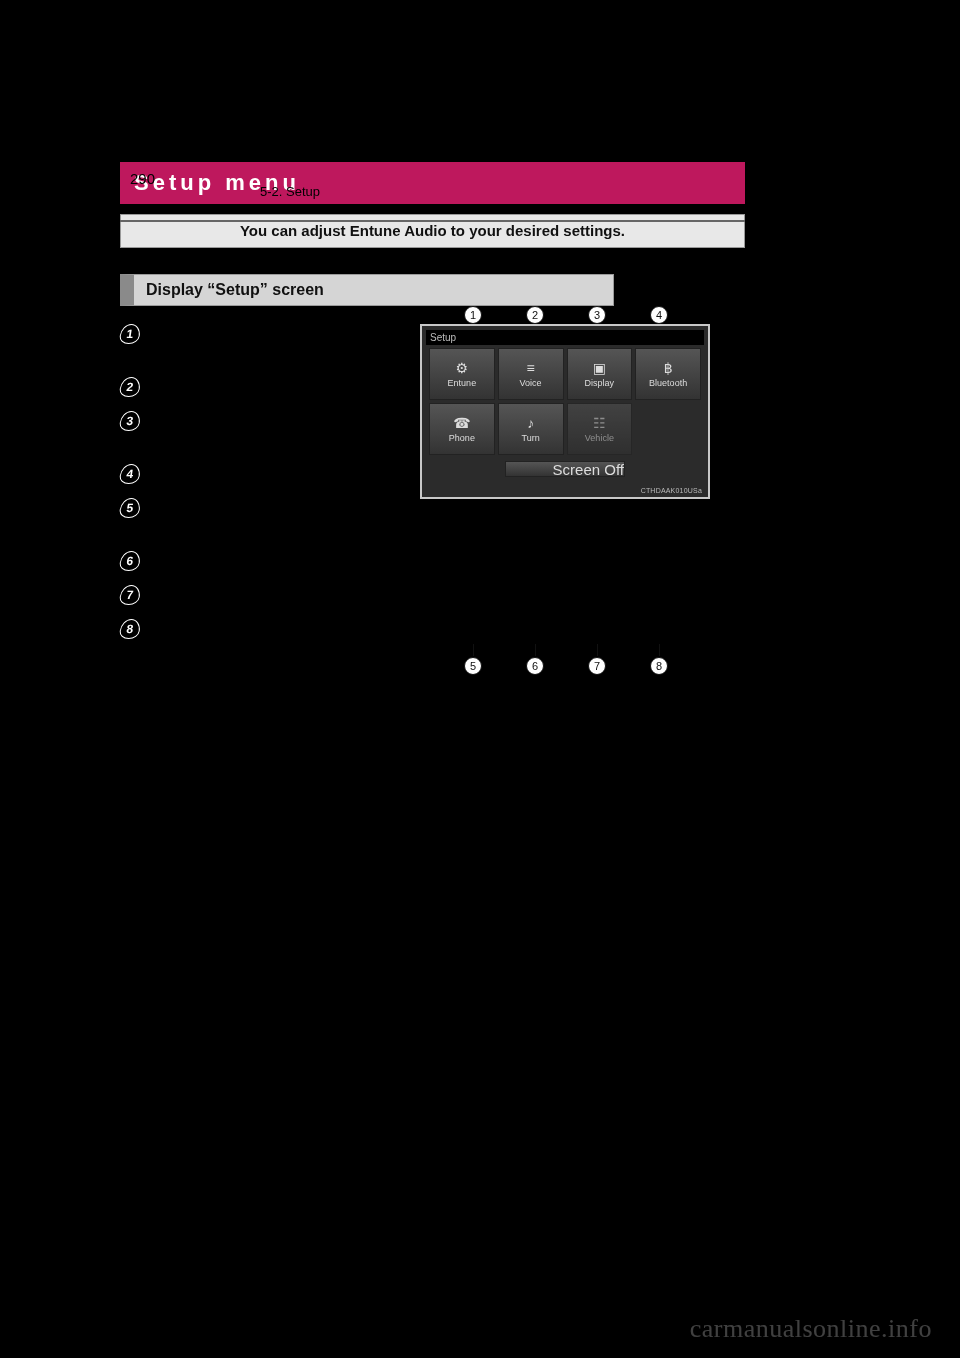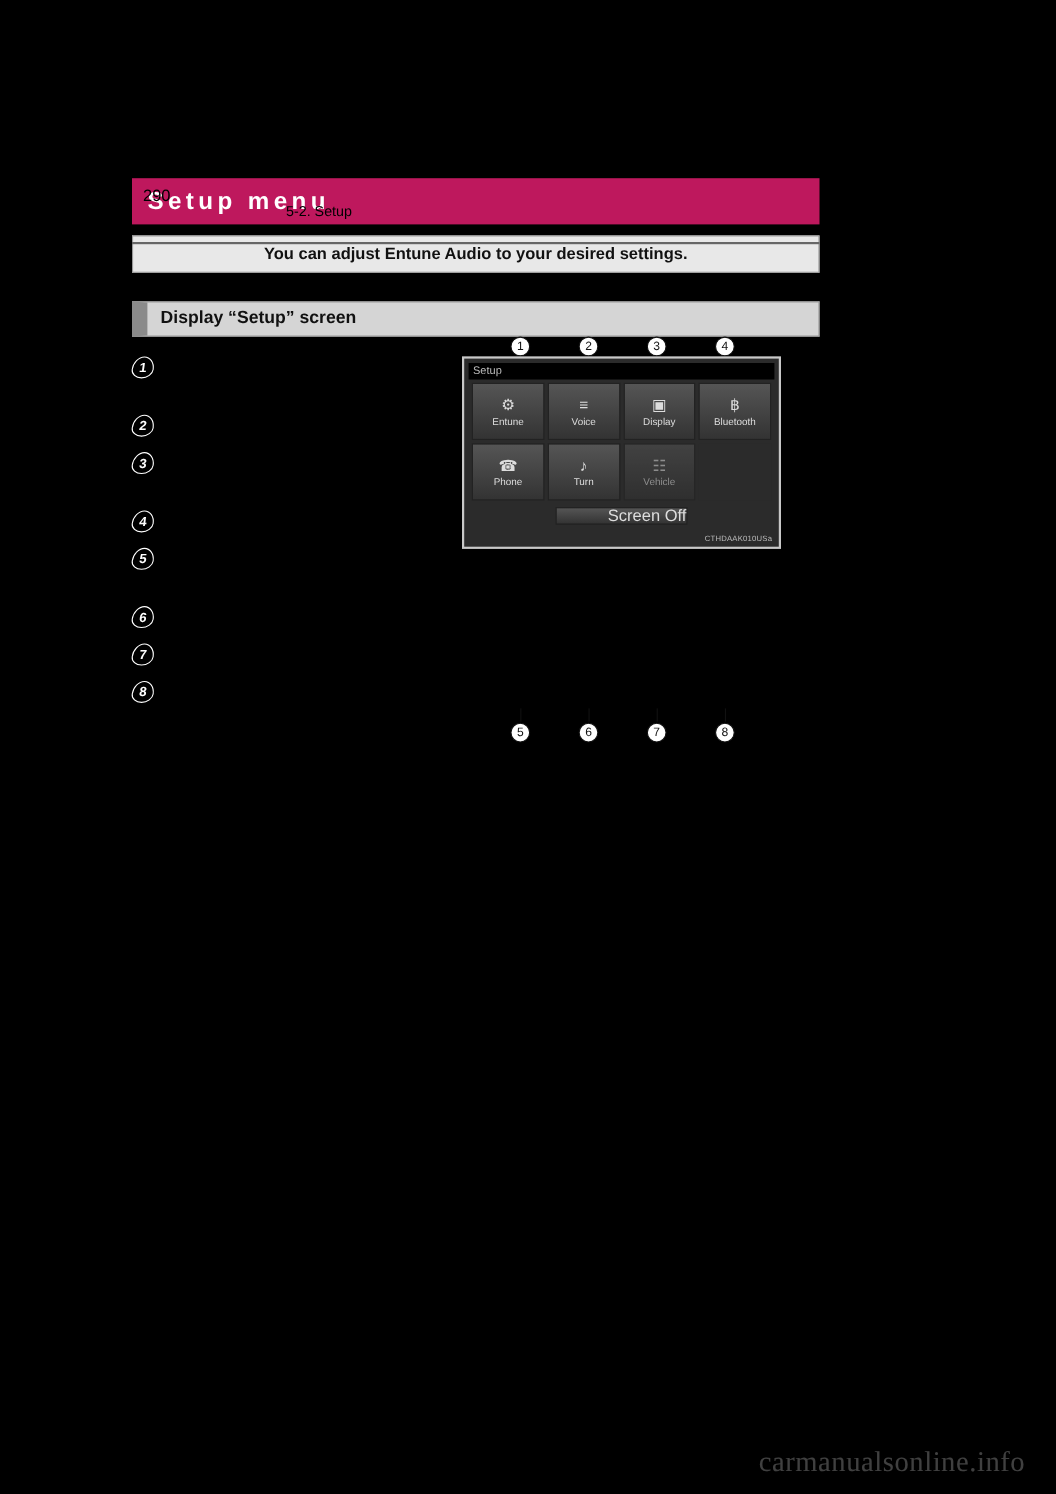--- a/index.html
+++ b/index.html
@@ -66,21 +66,21 @@
     font-weight: bold;
   }
   .subhead-bar {
     margin-top: 26px;
     background: #d5d5d5;
     border-left: 14px solid #8a8a8a;
     border-top: 1px solid #9a9a9a;
     border-right: 1px solid #9a9a9a;
     border-bottom: 1px solid #9a9a9a;
     padding: 6px 12px;
-    width: 625px;
+    width: 494px;
   }
   .subhead-bar span {
     color: #111;
     font-size: 16px;
     font-weight: bold;
   }
   .content {
     display: flex;
     margin-top: 18px;
     gap: 20px;

